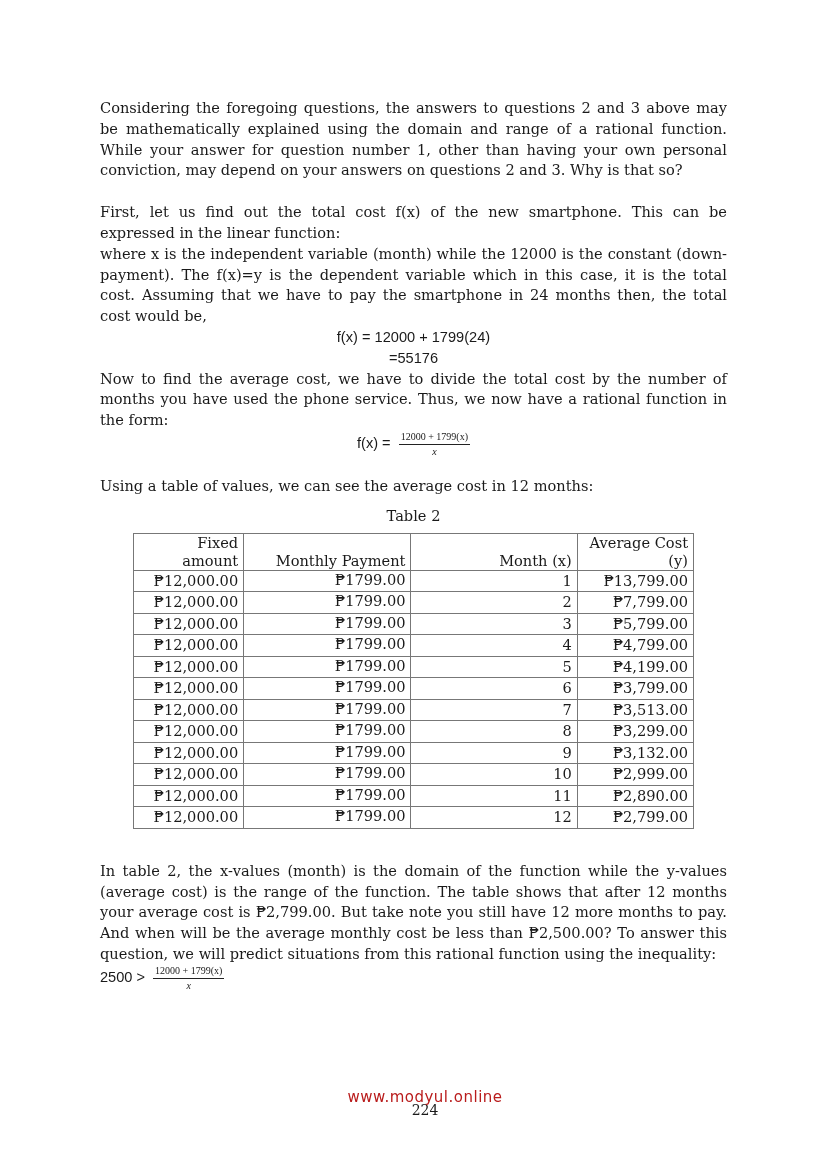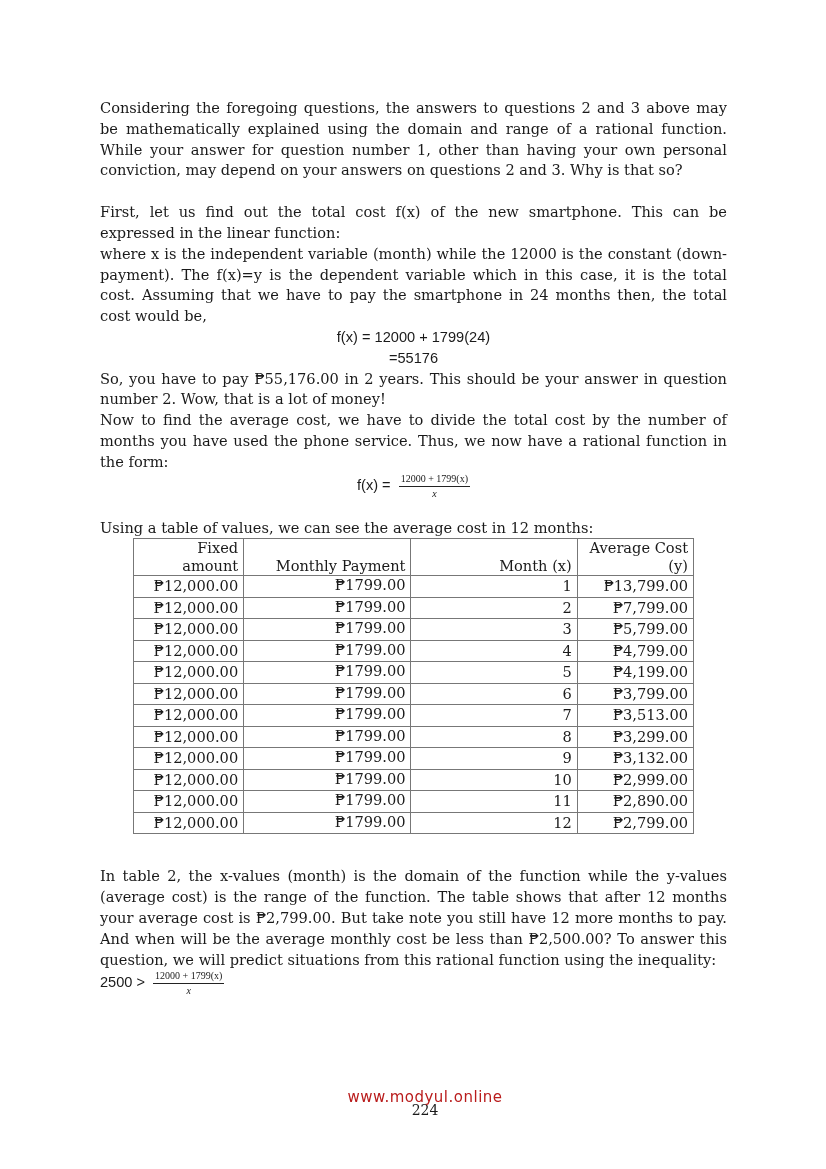--- a/index.html
+++ b/index.html
@@ -29,31 +29,31 @@
 <div class="page">
   <p>Considering the foregoing questions, the answers to questions 2 and 3 above may be mathematically explained using the domain and range of a rational function. While your answer for question number 1, other than having your own personal conviction, may depend on your answers on questions 2 and 3. Why is that so?</p>
   <div class="gap"></div>
   <p>First, let us find out the total cost f(x) of the new smartphone. This can be expressed in the linear function:</p>
   <p>where x is the independent variable (month) while the 12000 is the constant (down-payment). The f(x)=y is the dependent variable which in this case, it is the total cost. Assuming that we have to pay the smartphone in 24 months then, the total cost would be,</p>
   <div class="math">
     <span>f(x) =</span>
     <span>12000 + 1799(24)</span>
   </div>
   <div class="math">=55176</div>
-  <p>So, you have to pay ₱55,176.00 in 2 years. This should be your answer in question number 2. Wow, that is a lot of money!</p>
   <p>Now to find the average cost, we have to divide the total cost by the number of months you have used the phone service. Thus, we now have a rational function in the form:</p>
   <div class="math">
     <span>f(x) =</span>
     <span class="frac">
       <span class="num">12000 + 1799(x)</span>
       <span class="den">x</span>
     </span>
   </div>
   <div class="gap" style="height:18px"></div>
   <p>Using a table of values, we can see the average cost in 12 months:</p>
+  <div class="caption">Table 2</div>
 
   <table>
     <thead>
       <tr>
         <th class="col1">
           <span>Fixed</span><br><span>amount</span>
         </th>
         <th class="col2">Monthly Payment</th>
         <th class="col3">Month (x)</th>
         <th class="col4">

